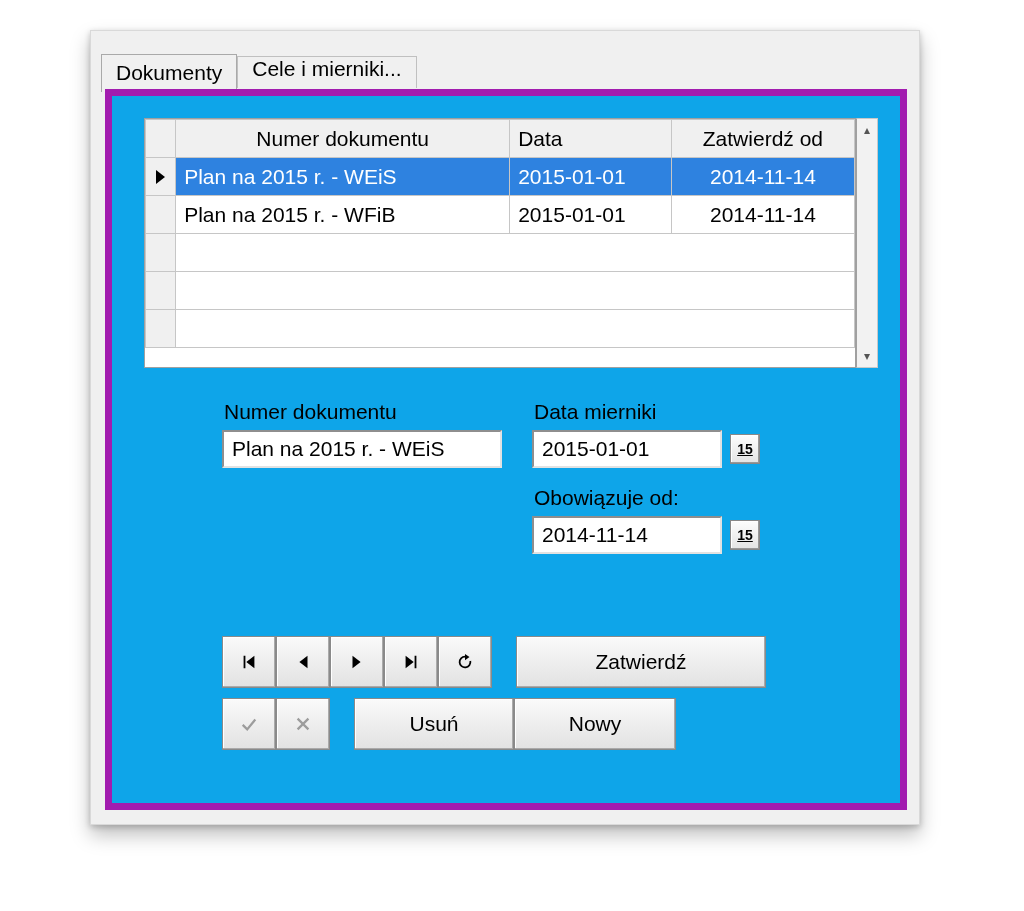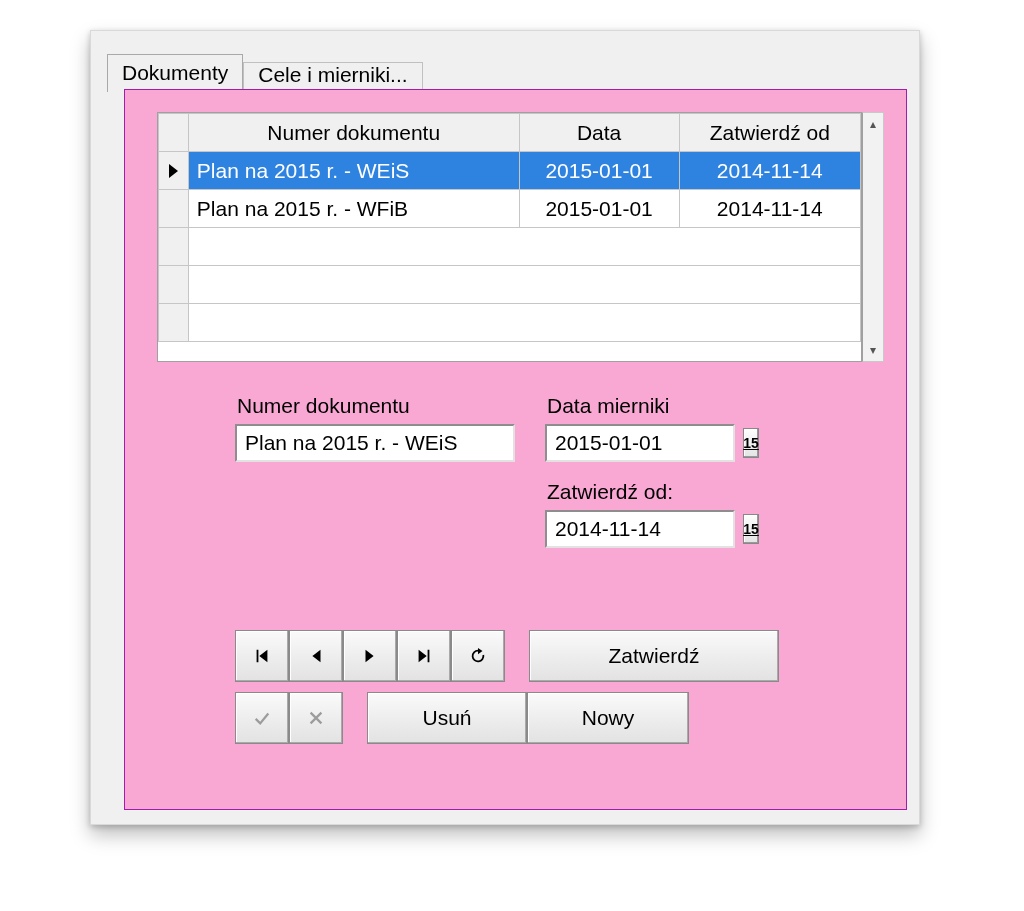--- a/index.html
+++ b/index.html
@@ -22,23 +22,23 @@
     width: 830px;
     height: 795px;
     background: #f0f0f0;
     border: 1px solid #d9d9d9;
     box-shadow: 0 10px 18px rgba(0,0,0,.25), 0 2px 6px rgba(0,0,0,.2);
   }
 
   
   .tabs {
     position: absolute;
-    top: 22px; left: 16px;
+    top: 22px; left: 10px;
     display: flex;
-    align-items: flex-end;
+    align-items: flex-start;
   }
   .tab {
     padding: 6px 14px 7px 14px;
     border: 1px solid #a9a9a9;
     border-bottom: none;
     background: #f0f0f0;
     position: relative;
     top: 1px;
     cursor: default;
   }
@@ -47,23 +47,22 @@
     border-right-color: #c0c0c0;
     border-left-color: #c0c0c0;
     top: 3px;
     padding-top: 0;
   }
 
   
   .tabpanel {
     position: absolute;
     top: 58px; left: 14px; right: 12px; bottom: 14px;
-    border: 1px solid #a21caf;
-    background: #f9a8d4;
-    margin-left: 19px;
+    border: 7px solid #a21caf;
+    background: #0ea5e9;
   }
 
   
   .grid-wrap {
     position: absolute;
     top: 22px; left: 32px; right: 22px;
     height: 250px;
     display: flex;
   }
   .grid {
@@ -101,21 +100,21 @@
     background: #f0f0f0;
     text-align: center;
   }
   .gridtbl .rowhdr {
     background: #f0f0f0;
     width: 28px;
     text-align: center;
     padding: 0;
   }
   .gridtbl tbody td.num, .gridtbl thead th.num { width: 310px; }
-  .gridtbl tbody td.date, .gridtbl thead th.date { width: 150px; text-align: center;}
+  .gridtbl tbody td.date, .gridtbl thead th.date { width: 150px; text-align: left;}
   .gridtbl tbody td.valid, .gridtbl thead th.valid { width: 170px; text-align: center;}
   .gridtbl tr.selected td:not(.rowhdr) {
     background: #2e82e0;
     color: #fff;
   }
   .rowptr {
     display: inline-block;
     width: 0; height: 0;
     border-top: 7px solid transparent;
     border-bottom: 7px solid transparent;
@@ -142,21 +141,21 @@
     display: flex; align-items: center;
   }
   .dateinput {
     height: 38px; width: 190px;
     border: 2px inset #e2e2e2;
     background: #fff;
     padding: 4px 8px;
     display: flex; align-items: center;
   }
   .calbtn {
-    height: 30px; width: 16px;
+    height: 30px; width: 30px;
     margin-left: 8px;
     border: 1px solid #888;
     background: linear-gradient(#fdfdfd,#e4e4e4);
     display: flex; align-items: center; justify-content: center;
     font-size: 14px; font-weight: bold;
     text-decoration: underline;
     box-shadow: inset -1px -1px 0 #999, inset 1px 1px 0 #fff;
     cursor: default;
   }
 
@@ -249,21 +248,21 @@
           <div class="field">
             <div class="label">Numer dokumentu</div>
             <div class="textbox tb-num">Plan na 2015 r. - WEiS</div>
           </div>
           <div class="field">
             <div class="label">Data mierniki</div>
             <div class="datebox">
               <div class="dateinput">2015-01-01</div>
               <div class="calbtn">15</div>
             </div>
-            <div class="label" style="margin-top:18px">Zatwierdź od:</div>
+            <div class="label" style="margin-top:18px">Obowiązuje od:</div>
             <div class="datebox">
               <div class="dateinput">2014-11-14</div>
               <div class="calbtn">15</div>
             </div>
           </div>
         </div>
       </div>
 
       <div class="btns">
         <div class="btnrow">

